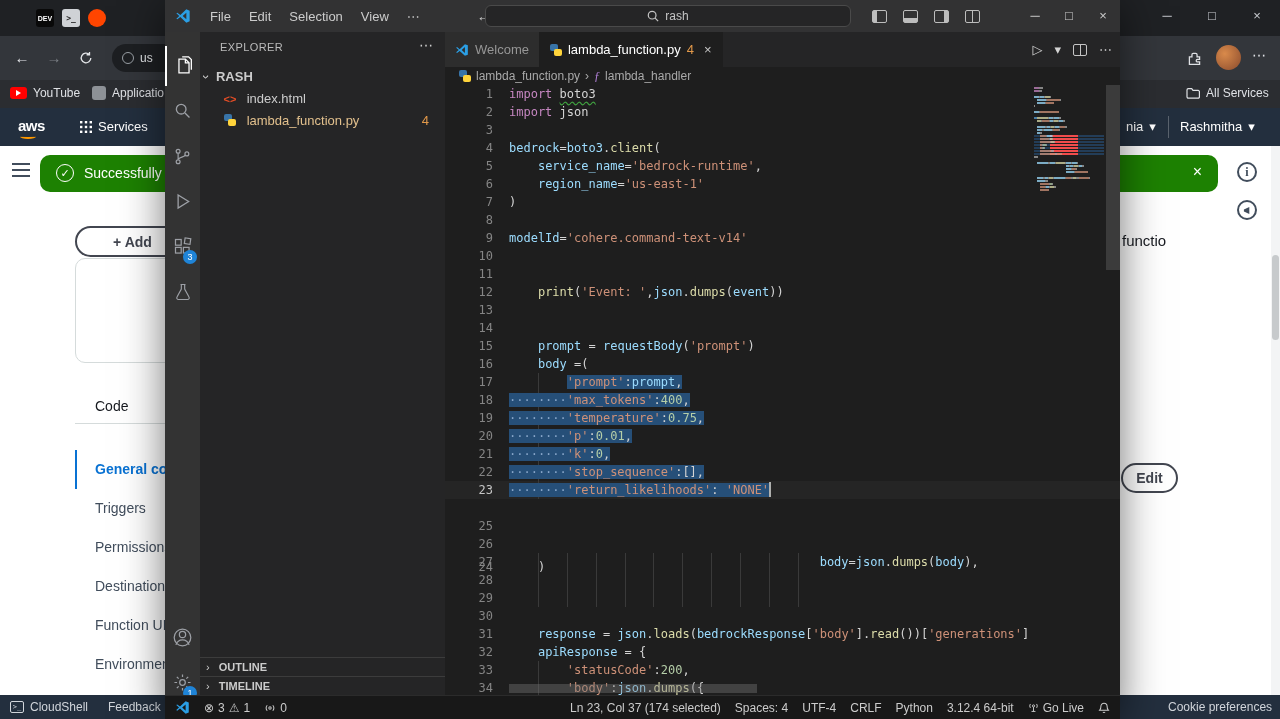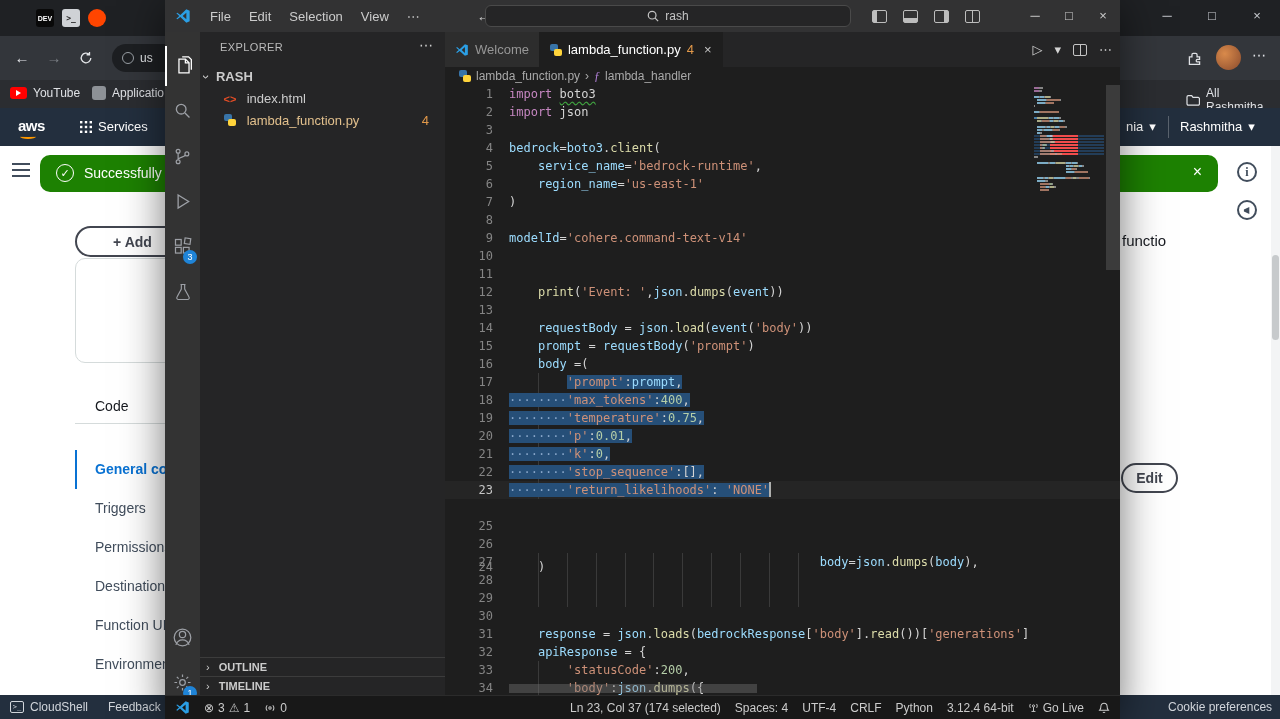--- a/index.html
+++ b/index.html
@@ -209,21 +209,21 @@
       <span>YouTube</span>
     </div>
     <div class="bm" style="left:92px">
       <span class="gen-fav"></span>
       <span>Applicatio</span>
     </div>
     <div class="bm" style="left:1186px">
       <svg class="icon" width="14" height="12" viewBox="0 0 16 14">
           <path fill="none" stroke="#dfe1e5" stroke-width="1.4" d="M1 3.5A1.5 1.5 0 0 1 2.5 2h4l1.5 2h6A1.5 1.5 0 0 1 15.5 5.5v6A1.5 1.5 0 0 1 14 13H2.5A1.5 1.5 0 0 1 1 11.5z"></path>
         </svg>
-      <span>All Rashmitha</span>
+      <span>All Services</span>
     </div>
   </div>
 
   <div class="aws-header">
     <div class="aws-logo">aws</div>
     <div class="aws-smile"></div>
     <div class="hdr-item" style="left:80px">
       <svg class="icon" width="12" height="12" viewBox="0 0 12 12">
           <g fill="#fff">
             <rect x="0" y="0" width="2.4" height="2.4"></rect>
@@ -512,21 +512,20 @@
             <div class="code-line" style="top: 198px;">
               <span class="lnum">12</span>
               <span class="ltxt"><span class="tok-d">    </span><span class="tok-f">print</span><span class="tok-d">(</span><span class="tok-s">'Event: '</span><span class="tok-d">,</span><span class="tok-v">json</span><span class="tok-d">.</span><span class="tok-f">dumps</span><span class="tok-d">(</span><span class="tok-v">event</span><span class="tok-d">))</span></span>
             </div>
             <div class="code-line" style="top: 216px;">
               <span class="lnum">13</span>
               <span class="ltxt"></span>
             </div>
             <div class="code-line" style="top: 234px;">
               <span class="lnum">14</span>
-              <span class="ltxt"><span class="tok-d">    </span><span class="tok-v">requestBody</span><span class="tok-d"> = </span><span class="tok-v">json</span><span class="tok-d">.</span><span class="tok-f">load</span><span class="tok-d">(</span><span class="tok-v">event</span><span class="tok-d">(</span><span class="tok-s">'body'</span><span class="tok-d">))</span></span>
             </div>
             <div class="code-line" style="top: 252px;">
               <span class="lnum">15</span>
               <span class="ltxt"><span class="tok-d">    </span><span class="tok-v">prompt</span><span class="tok-d"> = </span><span class="tok-v">requestBody</span><span class="tok-d">(</span><span class="tok-s">'prompt'</span><span class="tok-d">)</span></span>
             </div>
             <div class="code-line" style="top: 270px;">
               <span class="lnum">16</span>
               <span class="ltxt"><span class="tok-d">    </span><span class="tok-v">body</span><span class="tok-d"> =(</span></span>
             </div>
             <div class="code-line" style="top: 288px;">

